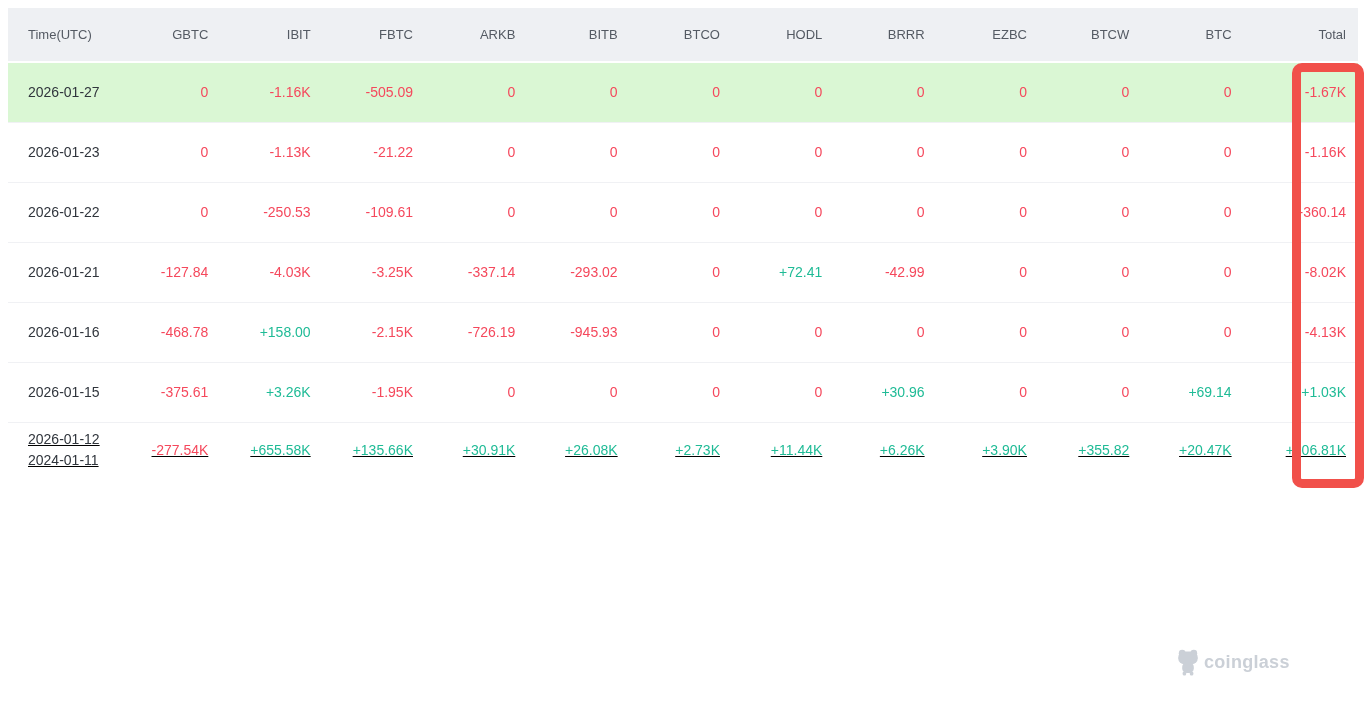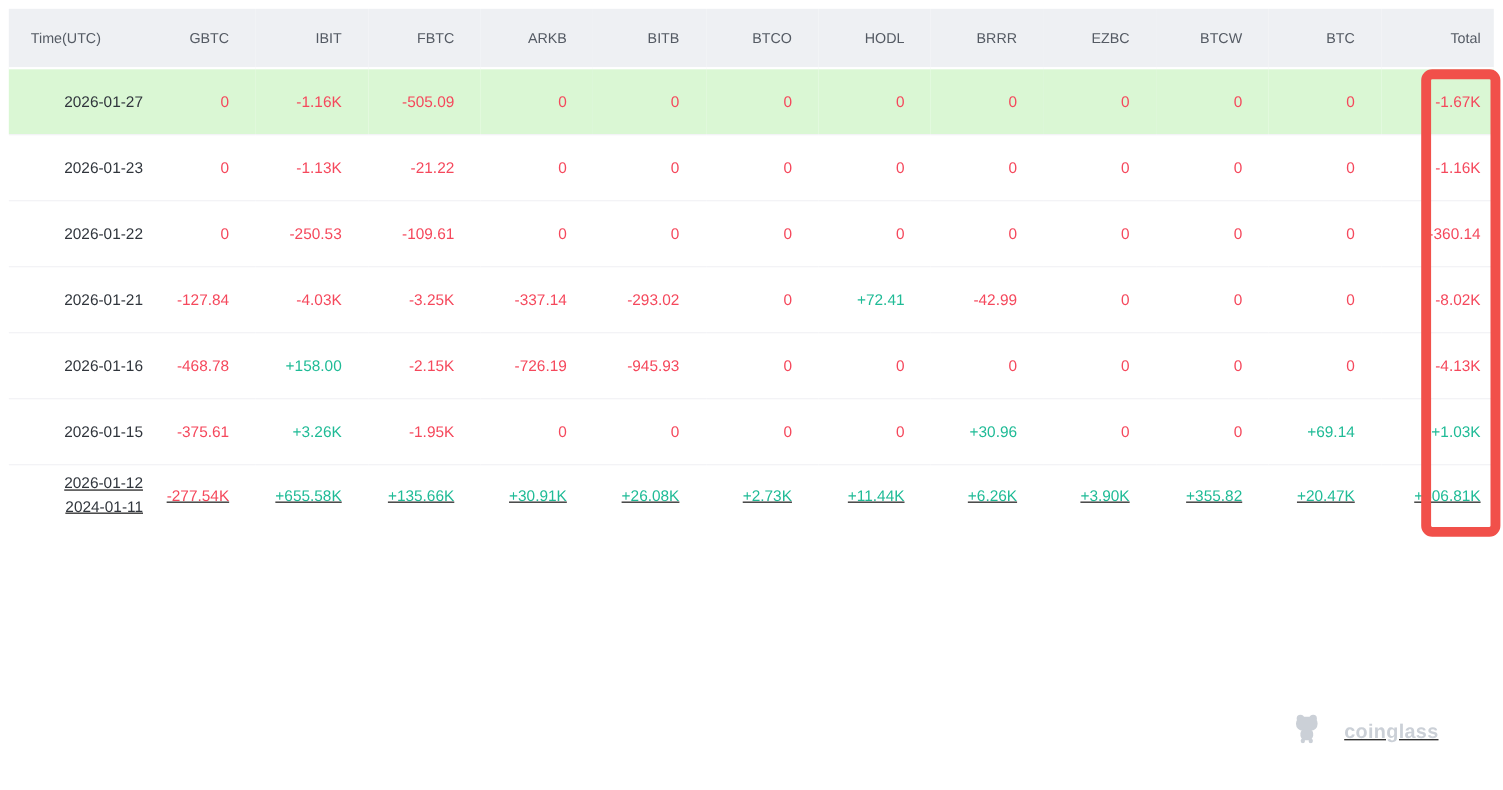--- a/index.html
+++ b/index.html
@@ -55,21 +55,21 @@
     background: var(--row-green, #daf7d4);
   }
   tbody tr:last-child { height: 55px; text-decoration: underline; }
   td {
     font-size: 14px;
     text-align: right;
     padding: 0 24px 0 0;
     white-space: nowrap;
   }
   td.date {
-    text-align: right;
+    text-align: left;
     padding: 0 0 0 20px;
     color: var(--date-color, #30353c);
     font-size: 14px;
   }
   td.date .dline { display: block; line-height: 21px; }
   .pos { color: var(--pos, #1fbb96); }
   .neg { color: var(--neg, #f5485c); }
   .annotation-box {
     position: absolute;
     left: 1292px;
@@ -80,25 +80,24 @@
     border-radius: 10px;
     box-sizing: border-box;
     pointer-events: none;
     z-index: 5;
   }
   .watermark {
     position: absolute;
     left: 1176px;
     top: 649px;
     display: flex;
-    align-items: flex-end;
-    gap: 22px;
+    align-items: center;
+    gap: 4px;
     z-index: 4;
     pointer-events: none;
-    text-decoration: underline;
   }
   .watermark svg { display: block; }
   .watermark .wm-text {
     font-size: 18px;
     font-weight: 700;
     color: var(--watermark, #cbd0d7);
     letter-spacing: 0.3px;
   }
 </style>
 </head>

